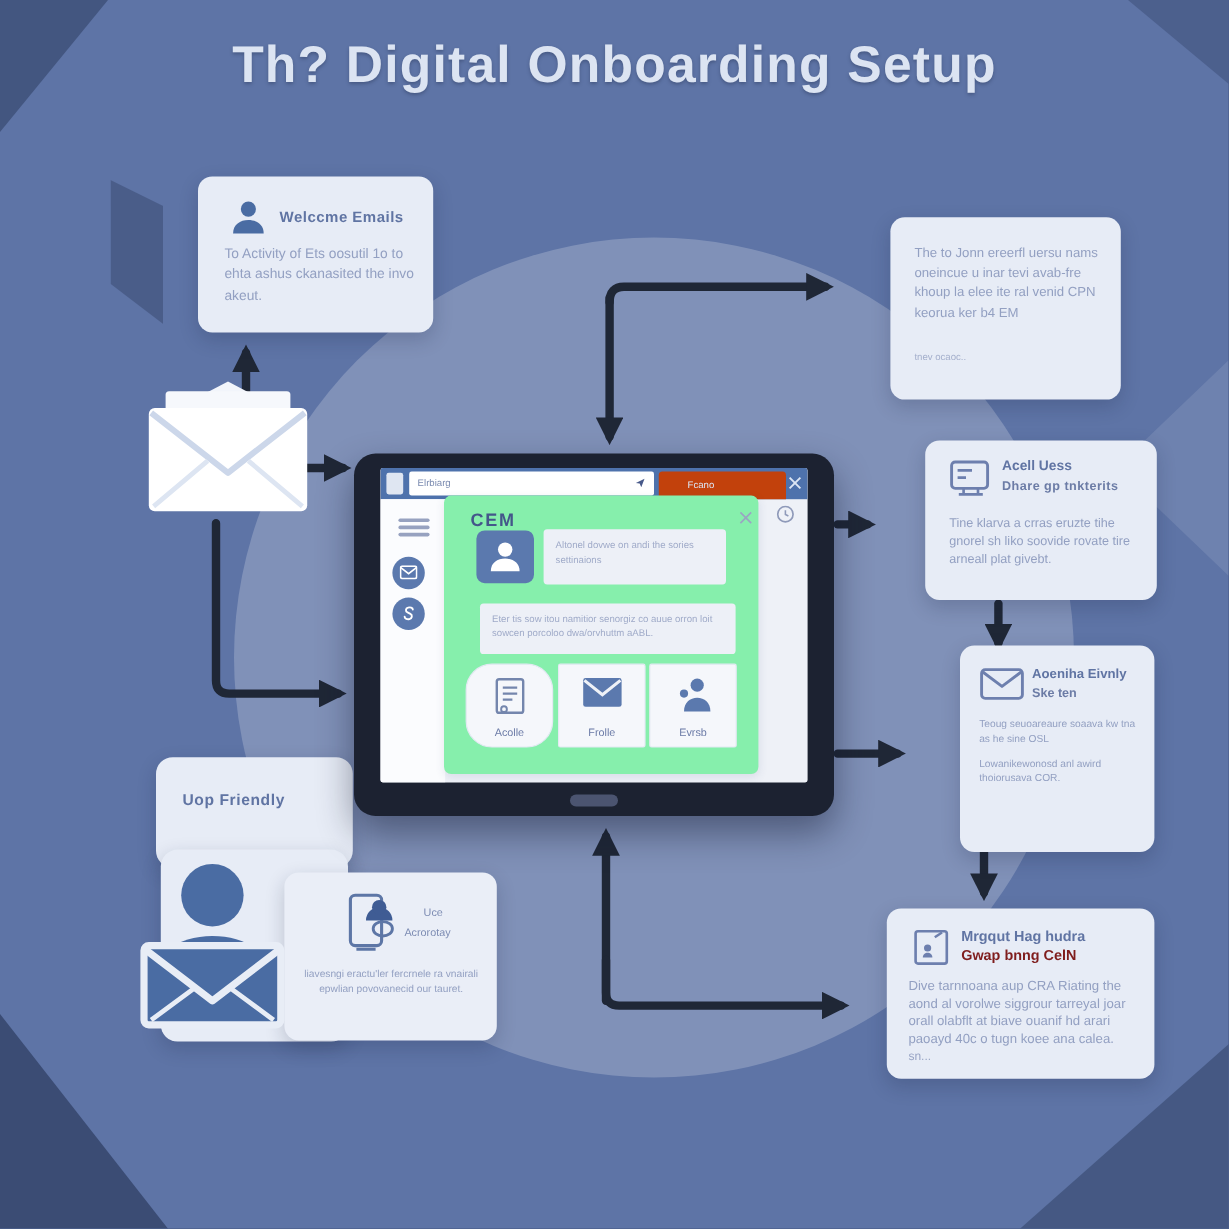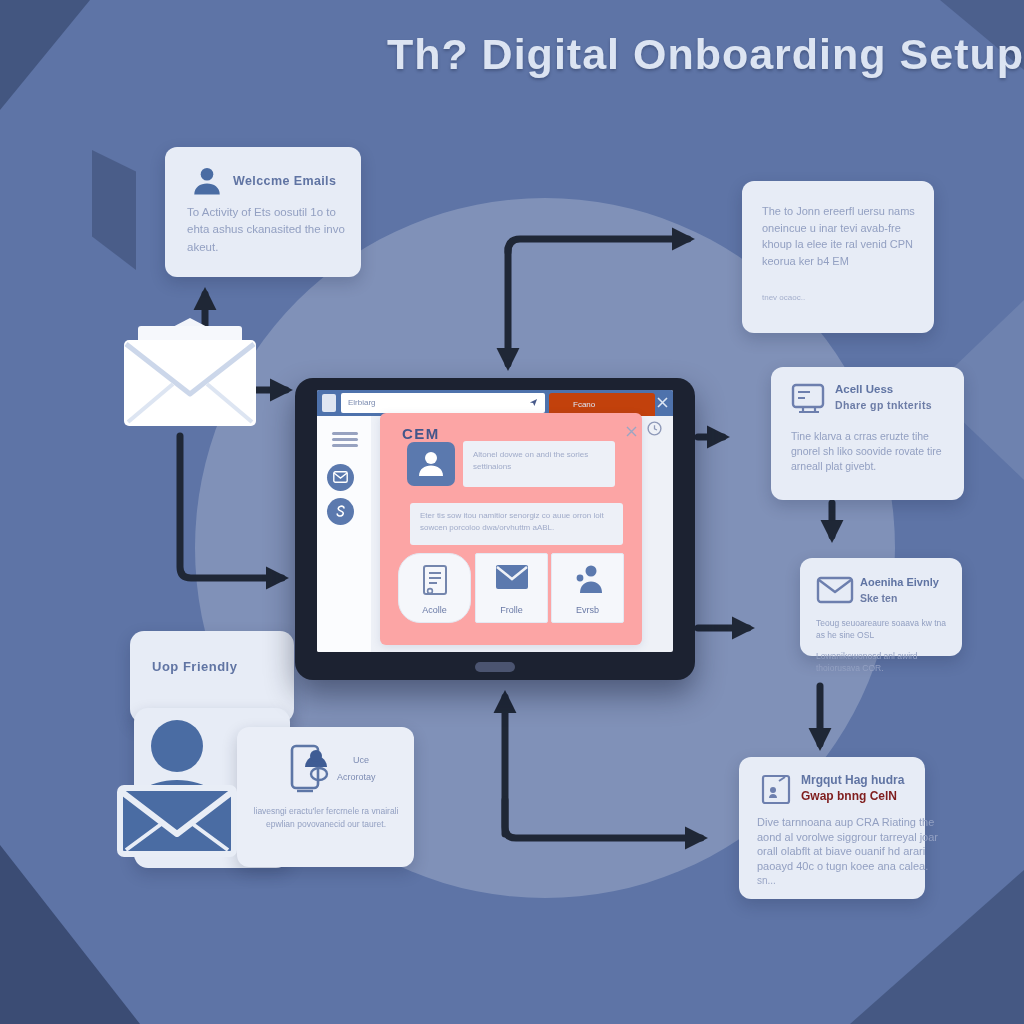--- a/index.html
+++ b/index.html
@@ -9,21 +9,21 @@
     background:#5e74a6; overflow:hidden; font-family:"Liberation Sans", sans-serif;
   }
   .facet { position:absolute; pointer-events:none; }
   .big-circle {
     position:absolute; left:195px; top:198px; width:700px; height:700px;
     border-radius:50%; background:rgba(255,255,255,0.21); z-index:2;
   }
   #arrows { position:absolute; left:0; top:0; z-index:4; pointer-events:none; }
 
   .page-title {
-    position:absolute; top:30px; left:0; width:100%; text-align:right;
+    position:absolute; top:30px; left:0; width:100%; text-align:center;
     font-size:43px; font-weight:bold; color:#dce4f2; letter-spacing:1px;
     text-shadow:0 2px 3px rgba(30,40,70,0.35); z-index:6;
   }
 
   .box {
     position:absolute; background:#e7ecf6; border-radius:12px;
     box-shadow:0 6px 16px rgba(20,30,60,0.20); z-index:10;margin-left:32px;
   }
   .box-title { font-weight:bold; color:#6074a3; }
   .box-body { color:#93a0c2; }
@@ -40,29 +40,29 @@
   .topright-box .tr-foot { position:absolute; left:20px; top:112px; font-size:8px; color:#a4afcc; }
 
   
   .acell-box { left:739px; top:367px; width:193px; height:133px; }
   .acell-box .a-icon { position:absolute; left:20px; top:16px; width:36px; height:32px; }
   .acell-box .a-t1 { position:absolute; left:64px; top:16px; font-size:11.5px; }
   .acell-box .a-t2 { position:absolute; left:64px; top:32px; font-size:10.5px; font-weight:bold; color:#6c7ca6; letter-spacing:0.4px; }
   .acell-box .a-body { position:absolute; left:20px; top:62px; width:156px; font-size:10.5px; line-height:1.45; }
 
   
-  .aoeniha-box { left:768px; top:558px; width:162px; height:98px; }
+  .aoeniha-box { left:768px; top:538px; width:162px; height:172px; }
   .aoeniha-box .o-icon { position:absolute; left:16px; top:18px; width:38px; height:28px; }
   .aoeniha-box .o-t1 { position:absolute; left:60px; top:18px; font-size:11px; }
   .aoeniha-box .o-t2 { position:absolute; left:60px; top:34px; font-size:10.5px; font-weight:bold; color:#6c7ca6; }
   .aoeniha-box .o-b1 { position:absolute; left:16px; top:60px; width:134px; font-size:8.5px; line-height:1.4; }
   .aoeniha-box .o-b2 { position:absolute; left:16px; top:93px; width:134px; font-size:8.5px; line-height:1.4; }
 
   
-  .botright-box { left:707px; top:757px; width:186px; height:142px; }
+  .botright-box { left:707px; top:757px; width:223px; height:142px; }
   .botright-box .b-icon { position:absolute; left:22px; top:16px; width:30px; height:32px; }
   .botright-box .b-t1 { position:absolute; left:62px; top:16px; font-size:12px; }
   .botright-box .b-t2 { position:absolute; left:62px; top:32px; font-size:12px; font-weight:bold; color:#7f1d1d; }
   .botright-box .b-body { position:absolute; left:18px; top:58px; width:192px; font-size:11px; line-height:1.33; }
   .botright-box .b-foot { position:absolute; left:18px; top:118px; font-size:10px; color:#9aa6c6; }
 
   
   .uf-box { left:98px; top:631px; width:164px; height:92px; border-radius:14px;padding-left:29px; }
   .uf-box .uf-title { position:absolute; left:22px; top:28px; font-size:13px; letter-spacing:0.5px; }
   .icon-panel { left:102px; top:708px; width:156px; height:160px; border-radius:14px; }
@@ -97,21 +97,21 @@
     font-size:8px; color:#dde6f4; line-height:23px; padding-left:24px; }
   .tab-close { position:absolute; left:340px; top:7px; width:11px; height:11px; }
 
   .crm-sidebar { position:absolute; left:0; top:26px; width:54px; height:236px; background:#fbfcfe; }
   .hamburger { position:absolute; left:15px; top:16px; width:26px; height:15px; }
   .hamburger span { display:block; height:3px; background:#97a2c0; border-radius:2px; margin-bottom:3px; }
   .side-circ { position:absolute; left:10px; width:27px; height:27px; border-radius:50%; background:#5b79ae; }
   .side-circ svg { position:absolute; left:6px; top:7px; }
   .sc1 { top:48px; } .sc2 { top:82px; }
 
-  .crm-card { position:absolute; left:63px; top:23px; width:262px; height:232px; background:#fca5a5; border-radius:6px;
+  .crm-card { position:absolute; left:53px; top:23px; width:262px; height:232px; background:#86efac; border-radius:6px;
     box-shadow:0 2px 8px rgba(60,75,120,0.12); }
   .crm-title { position:absolute; left:22px; top:12px; font-size:15px; font-weight:bold; color:#44568a; letter-spacing:1.5px; }
   .crm-close { position:absolute; left:246px; top:13px; width:11px; height:11px; }
   .clock-icon { position:absolute; left:330px; top:31px; width:15px; height:15px; }
 
   .avatar-tile { position:absolute; left:27px; top:29px; width:48px; height:44px; background:#5b79ae; border-radius:7px; }
   .avatar-tile svg { position:absolute; left:11px; top:7px; }
   .profile-note { position:absolute; left:83px; top:28px; width:152px; height:46px; background:#edf0f7; border-radius:3px;
     font-size:8px; color:#a0abc9; line-height:1.55; padding:8px 10px; }
   .crm-note { position:absolute; left:30px; top:90px; width:213px; height:42px; background:#edf0f7; border-radius:3px;

